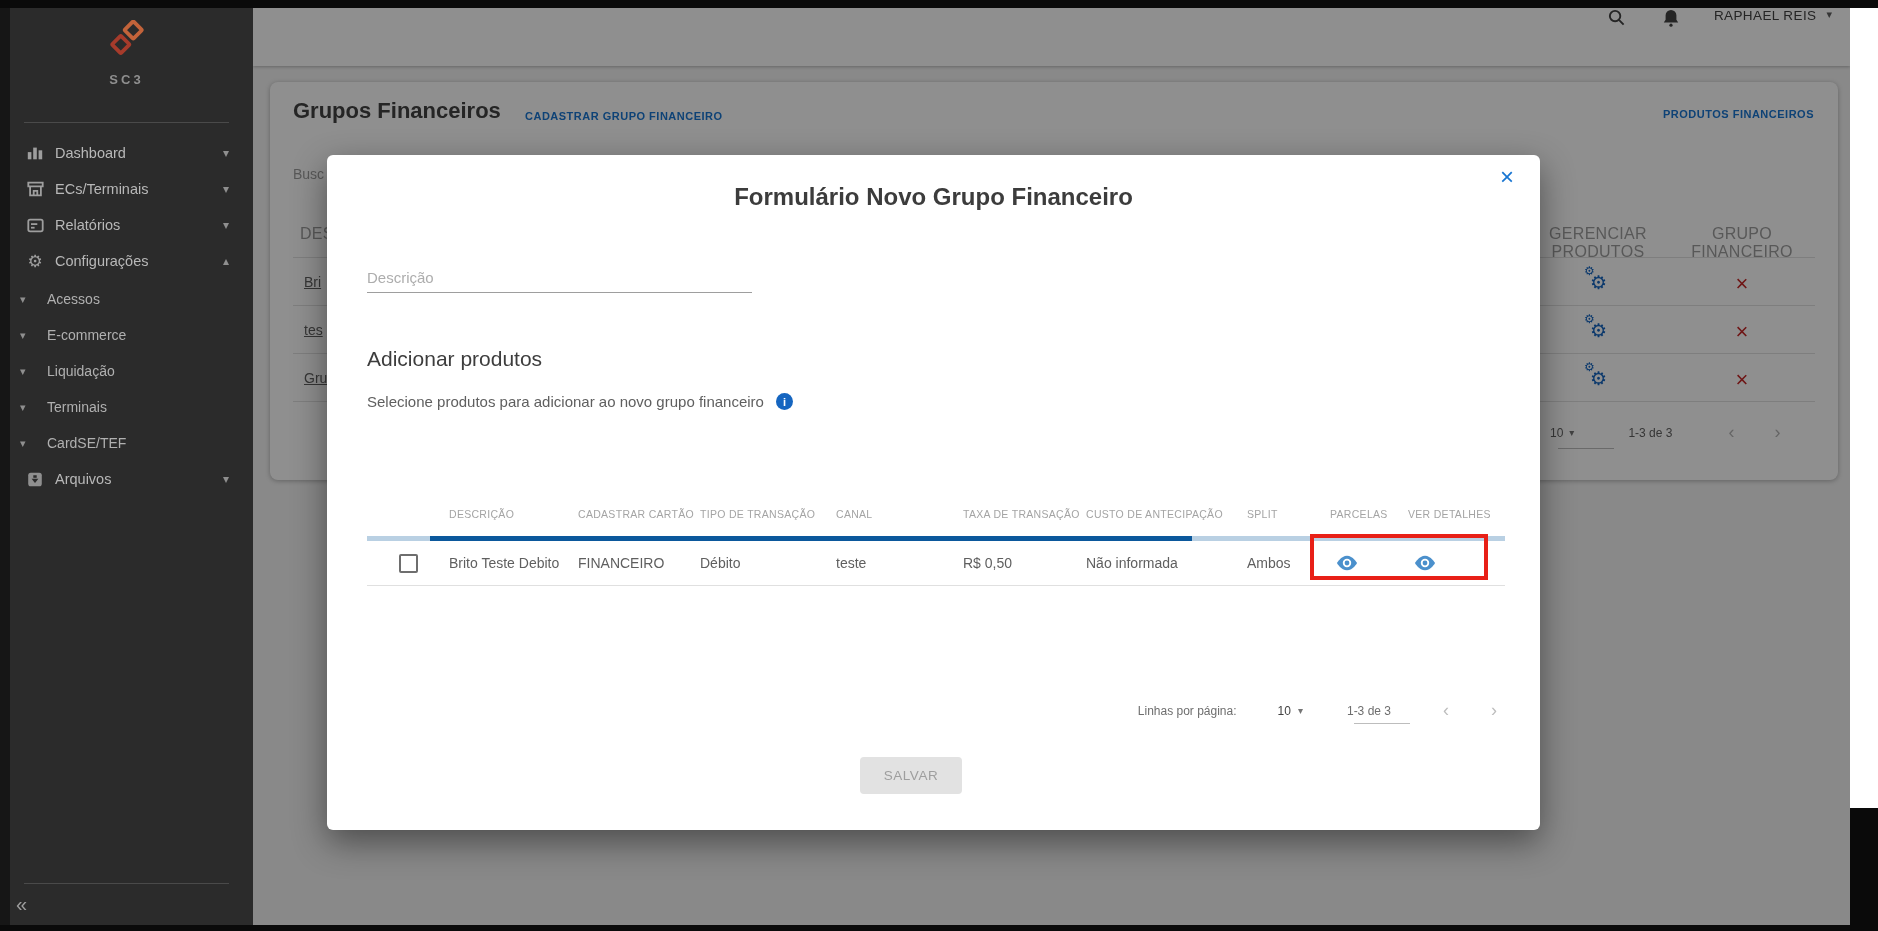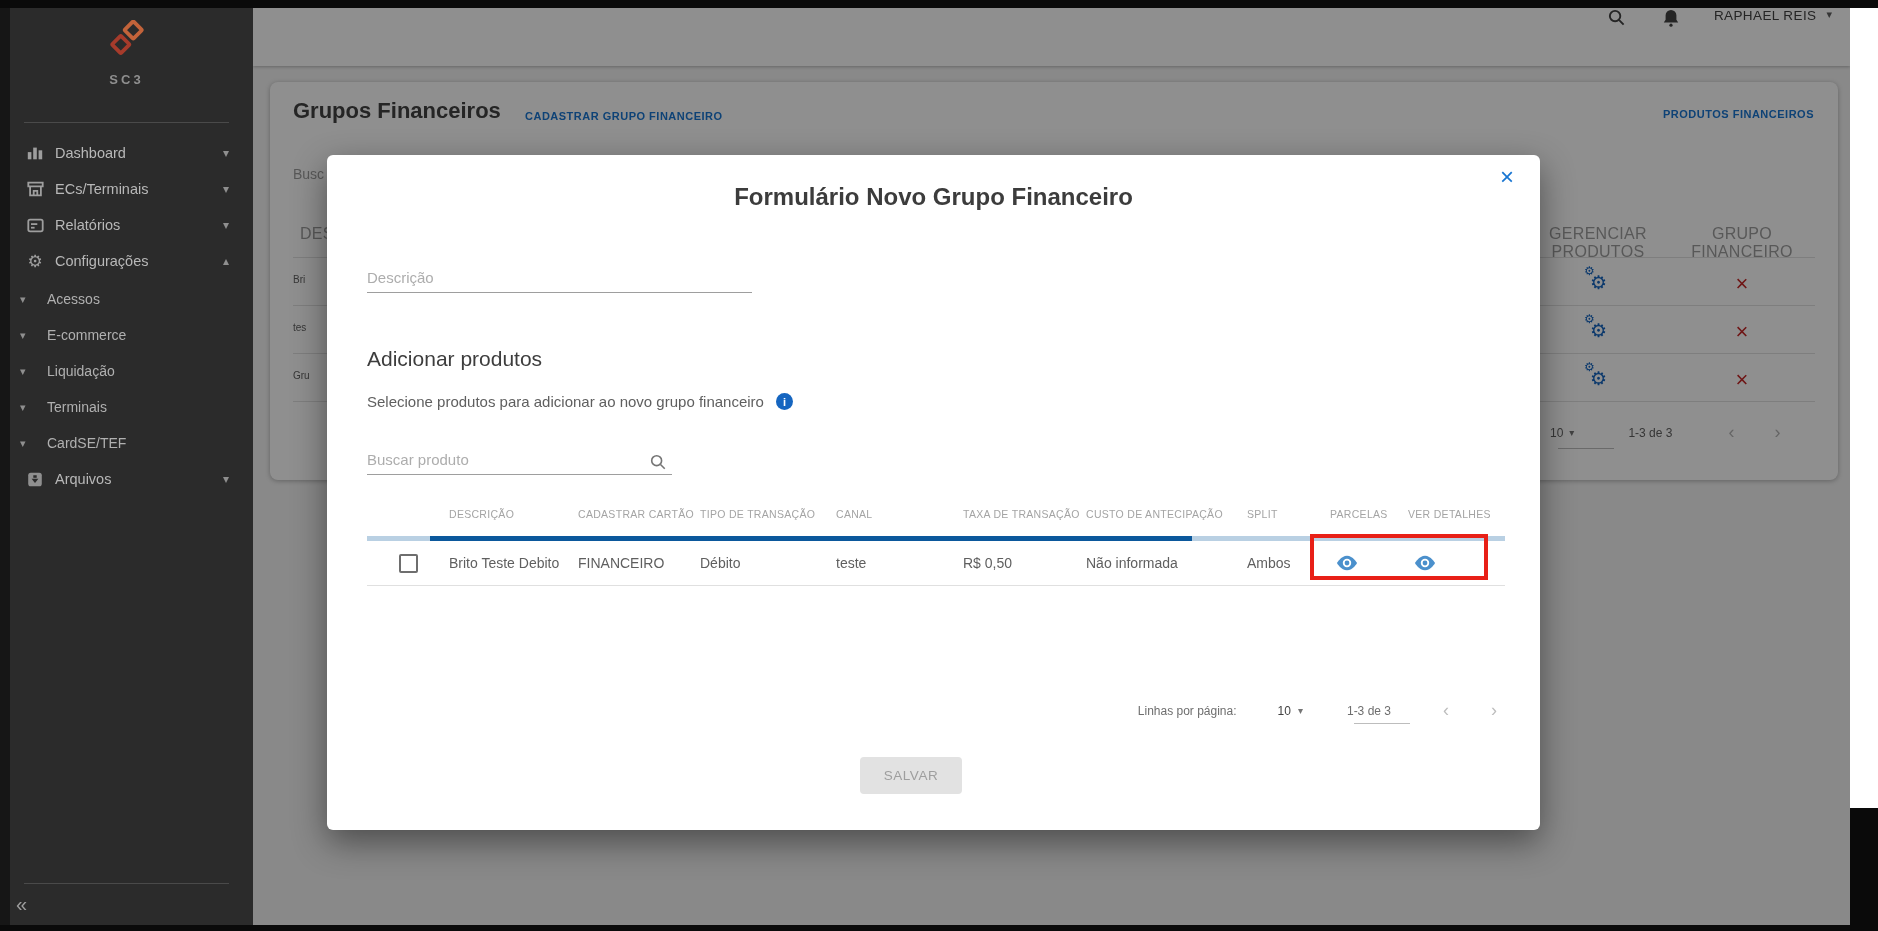--- a/index.html
+++ b/index.html
@@ -43,21 +43,21 @@
   .card-title { position:absolute; left:23px; top:16px; font-size:22px; color:#424242; }
   .link-blue { color:#1976d2; font-size:11px; font-weight:bold; letter-spacing:.5px; cursor:pointer; }
   .cadastrar { position:absolute; left:207px; top:28px;margin-left:48px; }
   .produtos  { position:absolute; right:24px; top:26px; }
   .busc-frag { position:absolute; left:23px; top:84px; font-size:14px; color:#9e9e9e; }
   .bg-th { position:absolute; top:143px; font-size:16px; color:#9e9e9e; letter-spacing:.3px; }
   .bg-th-frag { left:30px; }
   .bg-th-ger { left:1248px; width:160px; text-align:center; }
   .bg-th-gru { left:1392px; width:160px; text-align:center; }
   .bg-divider { position:absolute; left:23px; width:1522px; height:1px; background:#e0e0e0; }
-  .bg-row-frag { position:absolute; left:23px; font-size:10px; color:#616161; }
+  .bg-row-frag { position:absolute; left:34px; font-size:14px; color:#616161;text-decoration:underline; }
   .bg-gears { position:absolute; left:1248px; width:160px; text-align:center; color:#1565c0; }
   .gears-wrap { position:relative; display:inline-block; width:26px; height:24px; }
   .gears-wrap .g-big { position:absolute; left:5px; top:3px; font-size:19px; }
   .gears-wrap .g-sm  { position:absolute; left:-1px; top:-4px; font-size:12px; }
   .bg-x { position:absolute; left:1392px; width:160px; text-align:center; color:#c62828; font-size:22px; line-height:1; cursor:pointer; }
   .bg-pag { position:absolute; top:340px; left:1280px; display:flex; align-items:center; font-size:12px; color:#616161; }
   .bg-pag .sel { margin-right:6px; }
   .bg-pag .sel-caret { font-size:10px; color:#757575; margin-right:54px; }
   .bg-pag .rng { margin-right:56px; }
   .bg-pag .chv { color:#b5b5b5; font-size:18px; margin-right:40px; cursor:pointer; }
@@ -274,30 +274,20 @@
   <div class="fld fld-desc">
     <input type="text" placeholder="Descrição" style="">
   </div>
 
   <h3 class="section-title">Adicionar produtos</h3>
   <div class="section-sub">
     <span>Selecione produtos para adicionar ao novo grupo financeiro</span>
     <span class="info-badge">i</span>
   </div>
 
-  <div class="fld fld-search">
-    <input type="text" style="border-bottom: none;" placeholder="Buscar produto">
-    <span class="search-ico">
-      <svg width="18" height="18" viewBox="0 0 20 20">
-          <circle cx="8.5" cy="8.5" r="5.5" fill="none" stroke="#757575" stroke-width="1.8"></circle>
-          <line x1="12.8" y1="12.8" x2="17.5" y2="17.5" stroke="#757575" stroke-width="1.8"></line>
-        </svg>
-    </span>
-    <span class="search-line"></span>
-  </div>
 
   <div class="ptable">
     <div class="pgrid">
       <div class="pth"></div>
       <div class="pth">DESCRIÇÃO</div>
       <div class="pth">CADASTRAR CARTÃO</div>
       <div class="pth">TIPO DE TRANSAÇÃO</div>
       <div class="pth">CANAL</div>
       <div class="pth">TAXA DE TRANSAÇÃO</div>
       <div class="pth">CUSTO DE ANTECIPAÇÃO</div>

